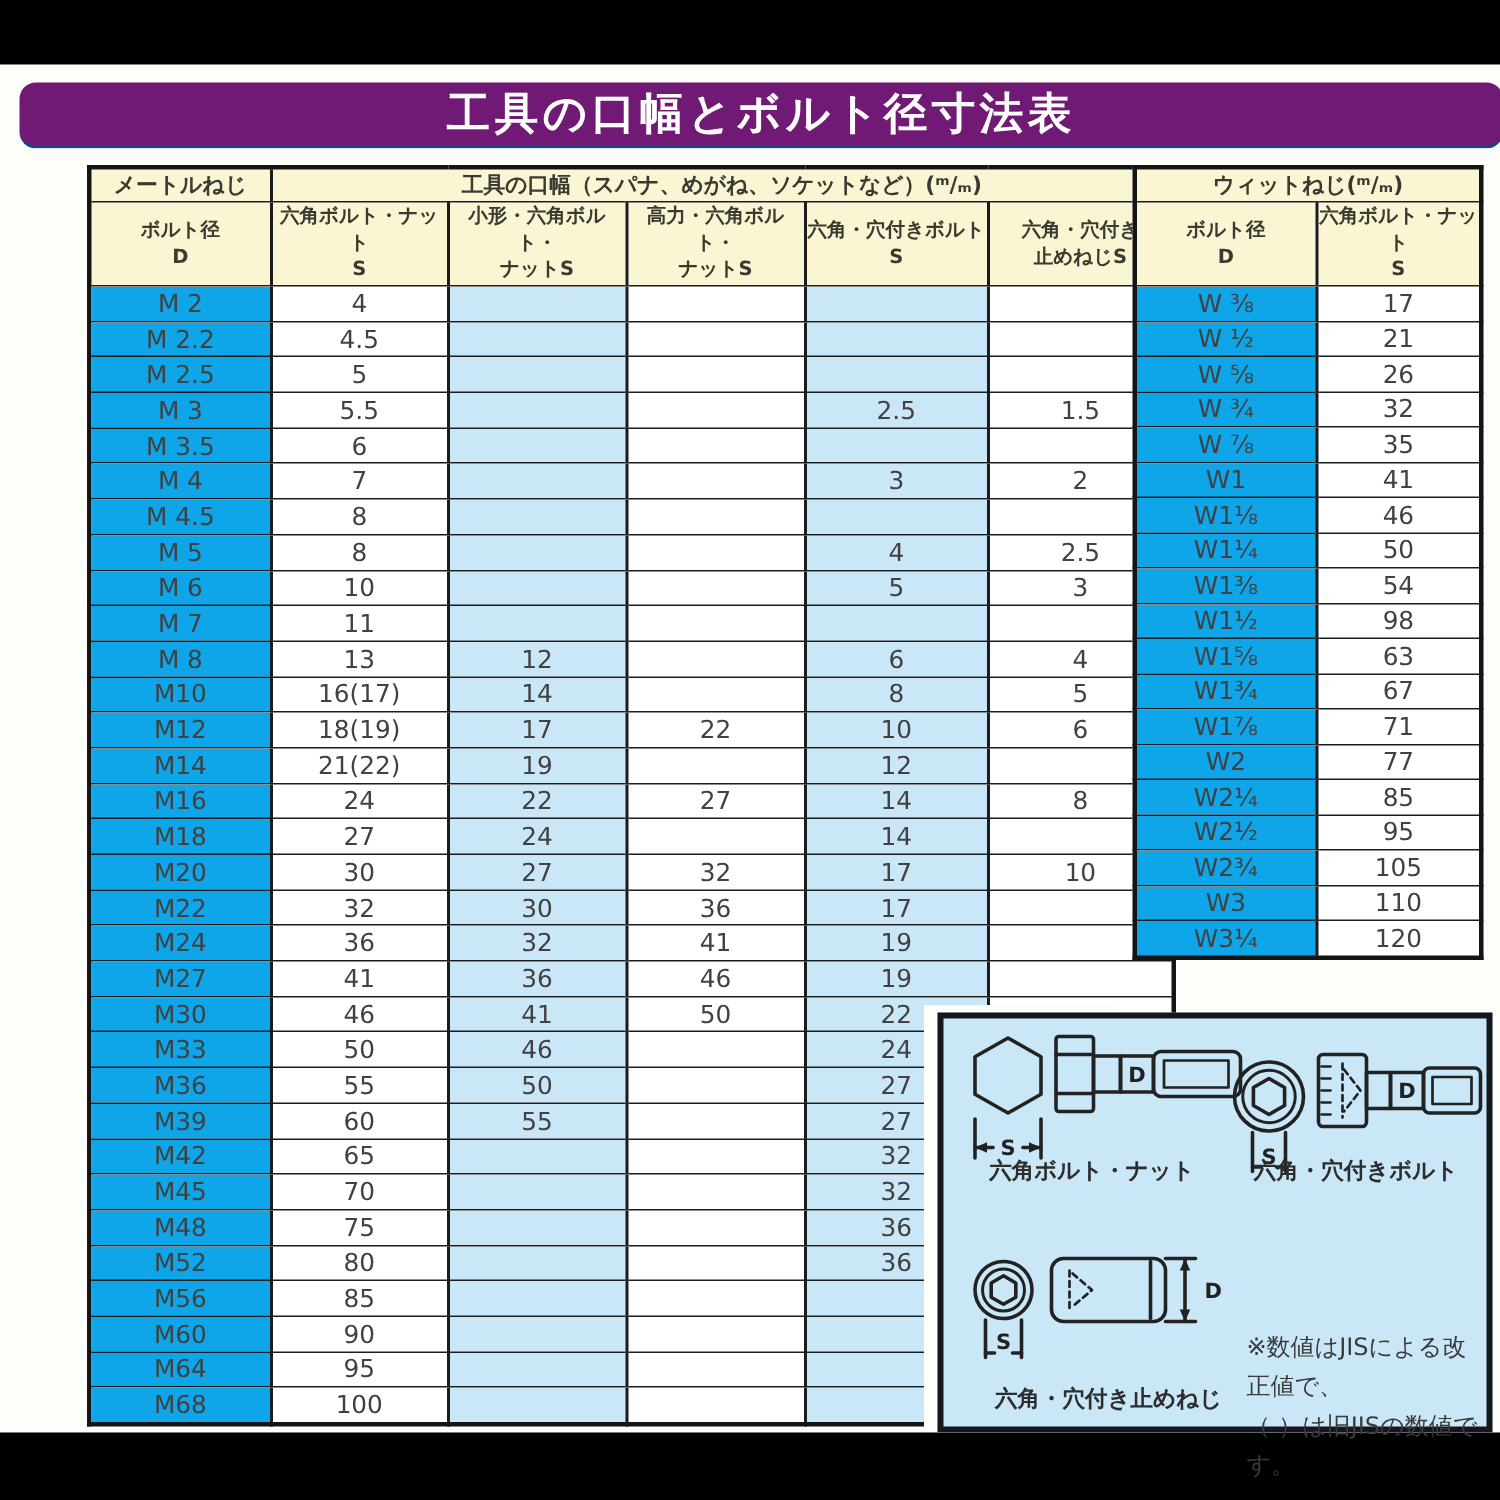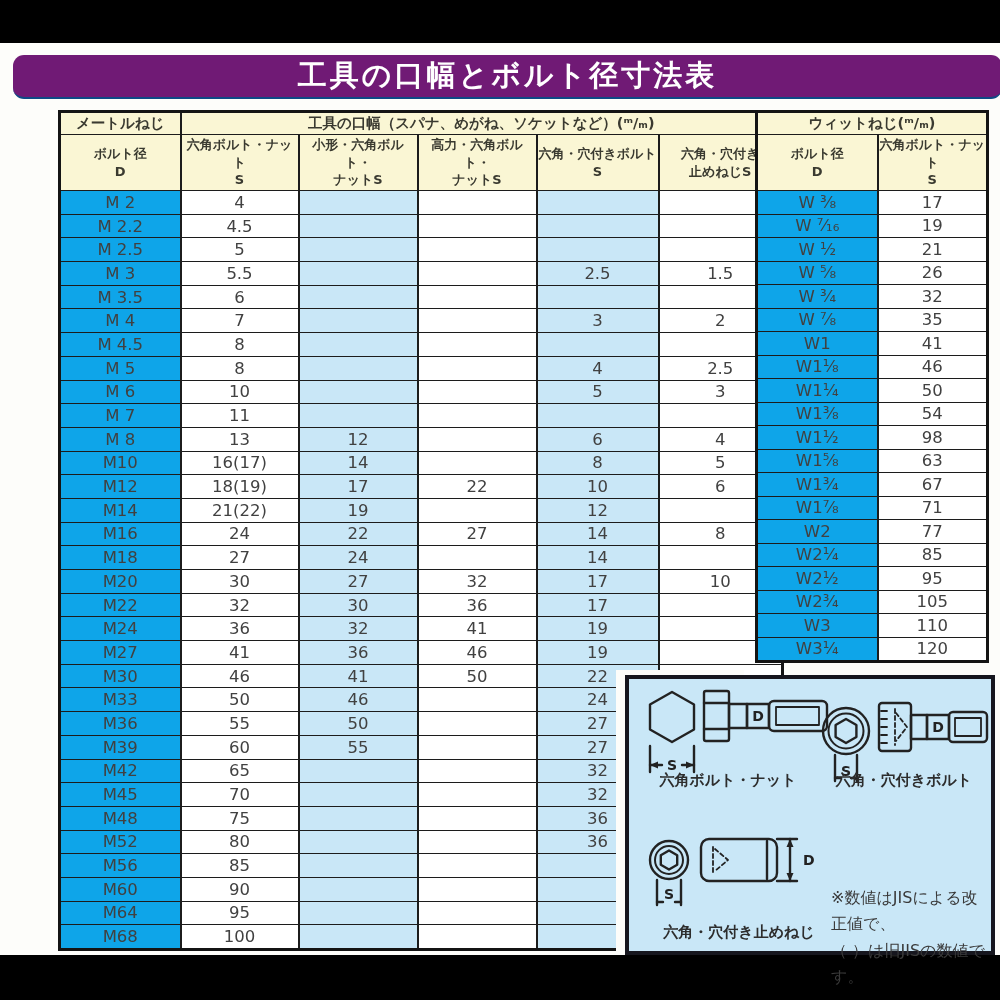--- a/index.html
+++ b/index.html
@@ -376,24 +376,20 @@
         <th>
           <span class="hl">六角ボルト・ナット</span>
           <span class="hl">S</span>
         </th>
       </tr>
     </thead>
     <tbody>
         <tr>
           <td class="c-label">W ³⁄₈</td>
           <td>17</td>
-        </tr>
-        <tr>
-          <td class="c-label">W ⁷⁄₁₆</td>
-          <td>19</td>
         </tr>
         <tr>
           <td class="c-label">W ¹⁄₂</td>
           <td>21</td>
         </tr>
         <tr>
           <td class="c-label">W ⁵⁄₈</td>
           <td>26</td>
         </tr>
         <tr>

